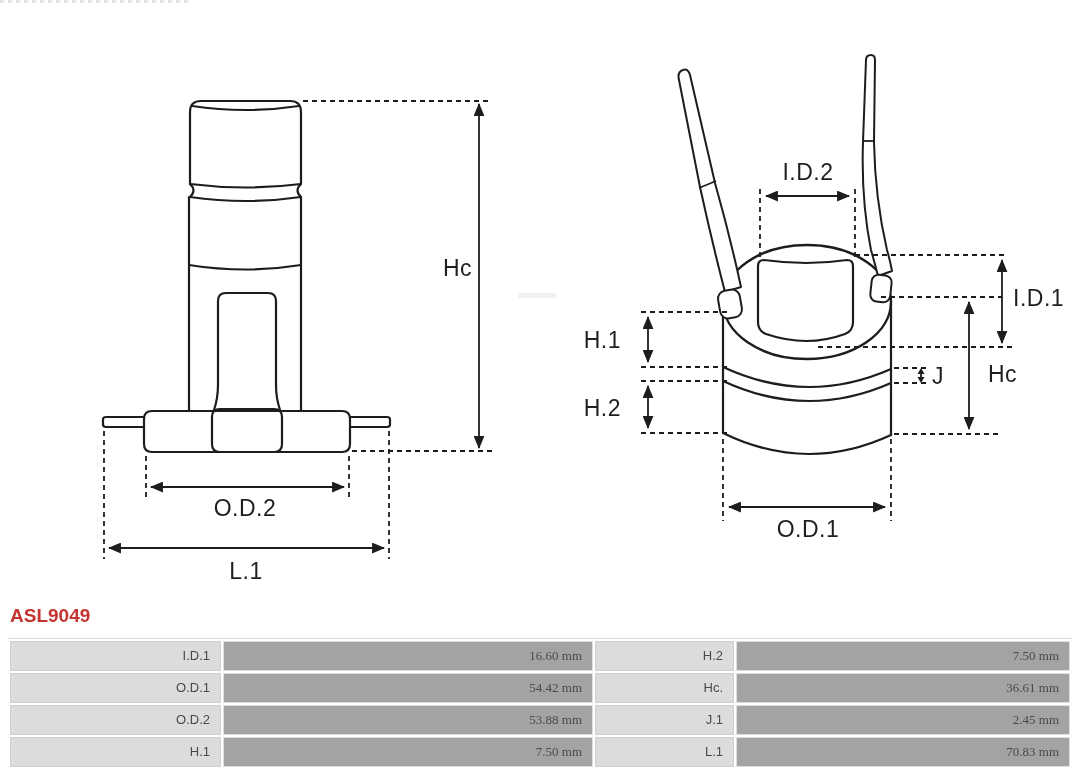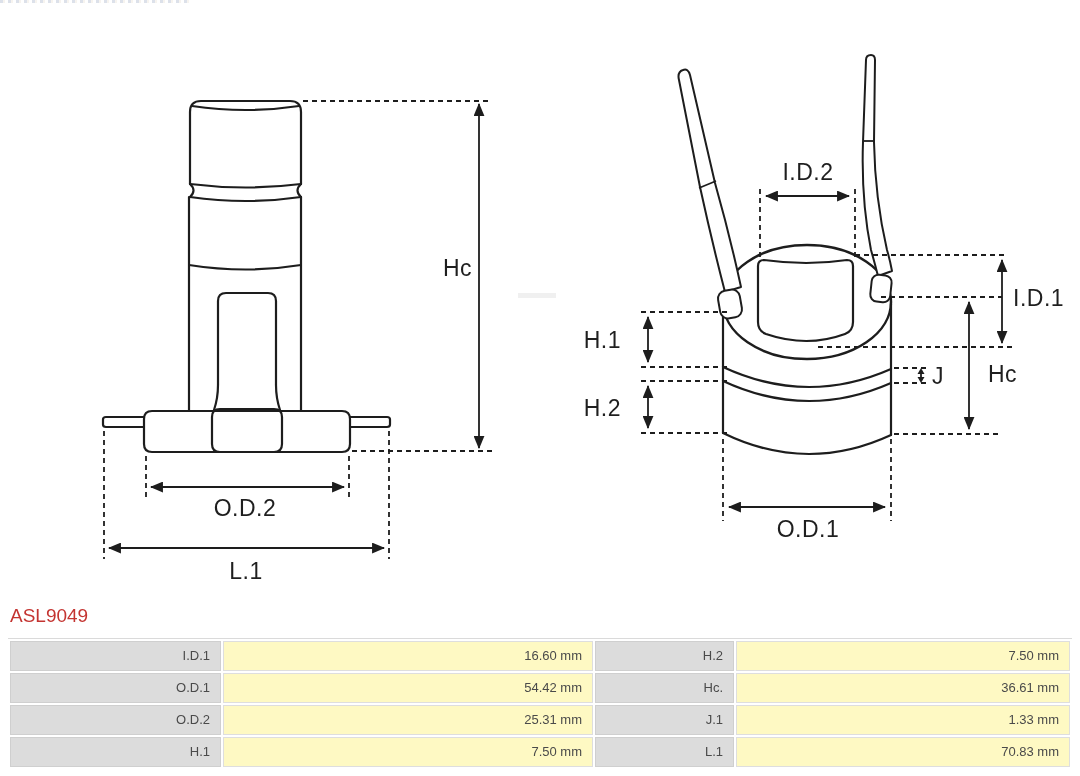--- a/index.html
+++ b/index.html
@@ -10,27 +10,27 @@
   .watermark-dash{position:absolute;left:518px;top:293px;width:38px;height:5px;background:rgba(0,0,0,0.06);}
   svg.drawing{position:absolute;top:0;left:0;}
   svg .outline{fill:none;stroke:#1d1d1d;stroke-width:2.2;stroke-linecap:round;stroke-linejoin:round;}
   svg .outline-thick{fill:none;stroke:#1d1d1d;stroke-width:2.5;}
   svg .lead{fill:#ffffff;stroke:#1d1d1d;stroke-width:2;stroke-linejoin:round;}
   svg .tab{fill:#ffffff;stroke:#1d1d1d;stroke-width:2;}
   svg .dim{stroke:#1d1d1d;stroke-width:1.8;fill:none;}
   svg .dash{stroke:#1d1d1d;stroke-width:1.8;fill:none;stroke-dasharray:5 4;}
   svg .dimtext{fill:#1f1f1f;font-family:"Liberation Sans",sans-serif;font-size:23px;letter-spacing:.5px;}
   svg .tri{fill:#1d1d1d;stroke:none;}
-  .part-number{position:absolute;left:10px;top:605px;font-size:19px;font-weight:400;color:#c43431;}
+  .part-number{position:absolute;left:10px;top:605px;font-size:19px;font-weight:700;color:#c43431;}
   .spec-table{position:absolute;left:8px;top:638px;width:1064px;border-collapse:separate;
         border-spacing:2px;table-layout:fixed;border-top:1px solid #dadada;font-size:13px;color:#4a4a4a;}
   .spec-table td{height:28px;line-height:28px;text-align:right;padding:0 10px 0 0;
         border:1px solid #d2d2d2;overflow:hidden;white-space:nowrap;}
   .spec-table td.lab{background:#dcdcdc;border-color:#cfcfcf;}
-  .spec-table td.val{background:#fef9c3;border-color:#dedede;}
+  .spec-table td.val{background:#a3a3a3;border-color:#dedede;font-family:Liberation Serif, serif;}
   .c1{width:199px;} .c2{width:358px;} .c3{width:127px;}
 </style>
 </head>
 <body>
 
 <div class="page">
 
   <div class="top-artifact"></div>
   <div class="watermark-dash"></div>
 
@@ -148,23 +148,23 @@
         <td class="val">7.50 mm</td>
       </tr>
       <tr>
         <td class="lab c1">O.D.1</td>
         <td class="val c2">54.42 mm</td>
         <td class="lab c3">Hc.</td>
         <td class="val">36.61 mm</td>
       </tr>
       <tr>
         <td class="lab c1">O.D.2</td>
-        <td class="val c2">25.31 mm</td>
+        <td class="val c2">53.88 mm</td>
         <td class="lab c3">J.1</td>
-        <td class="val">1.33 mm</td>
+        <td class="val">2.45 mm</td>
       </tr>
       <tr>
         <td class="lab c1">H.1</td>
         <td class="val c2">7.50 mm</td>
         <td class="lab c3">L.1</td>
         <td class="val">70.83 mm</td>
       </tr>
     </tbody>
   </table>
 

